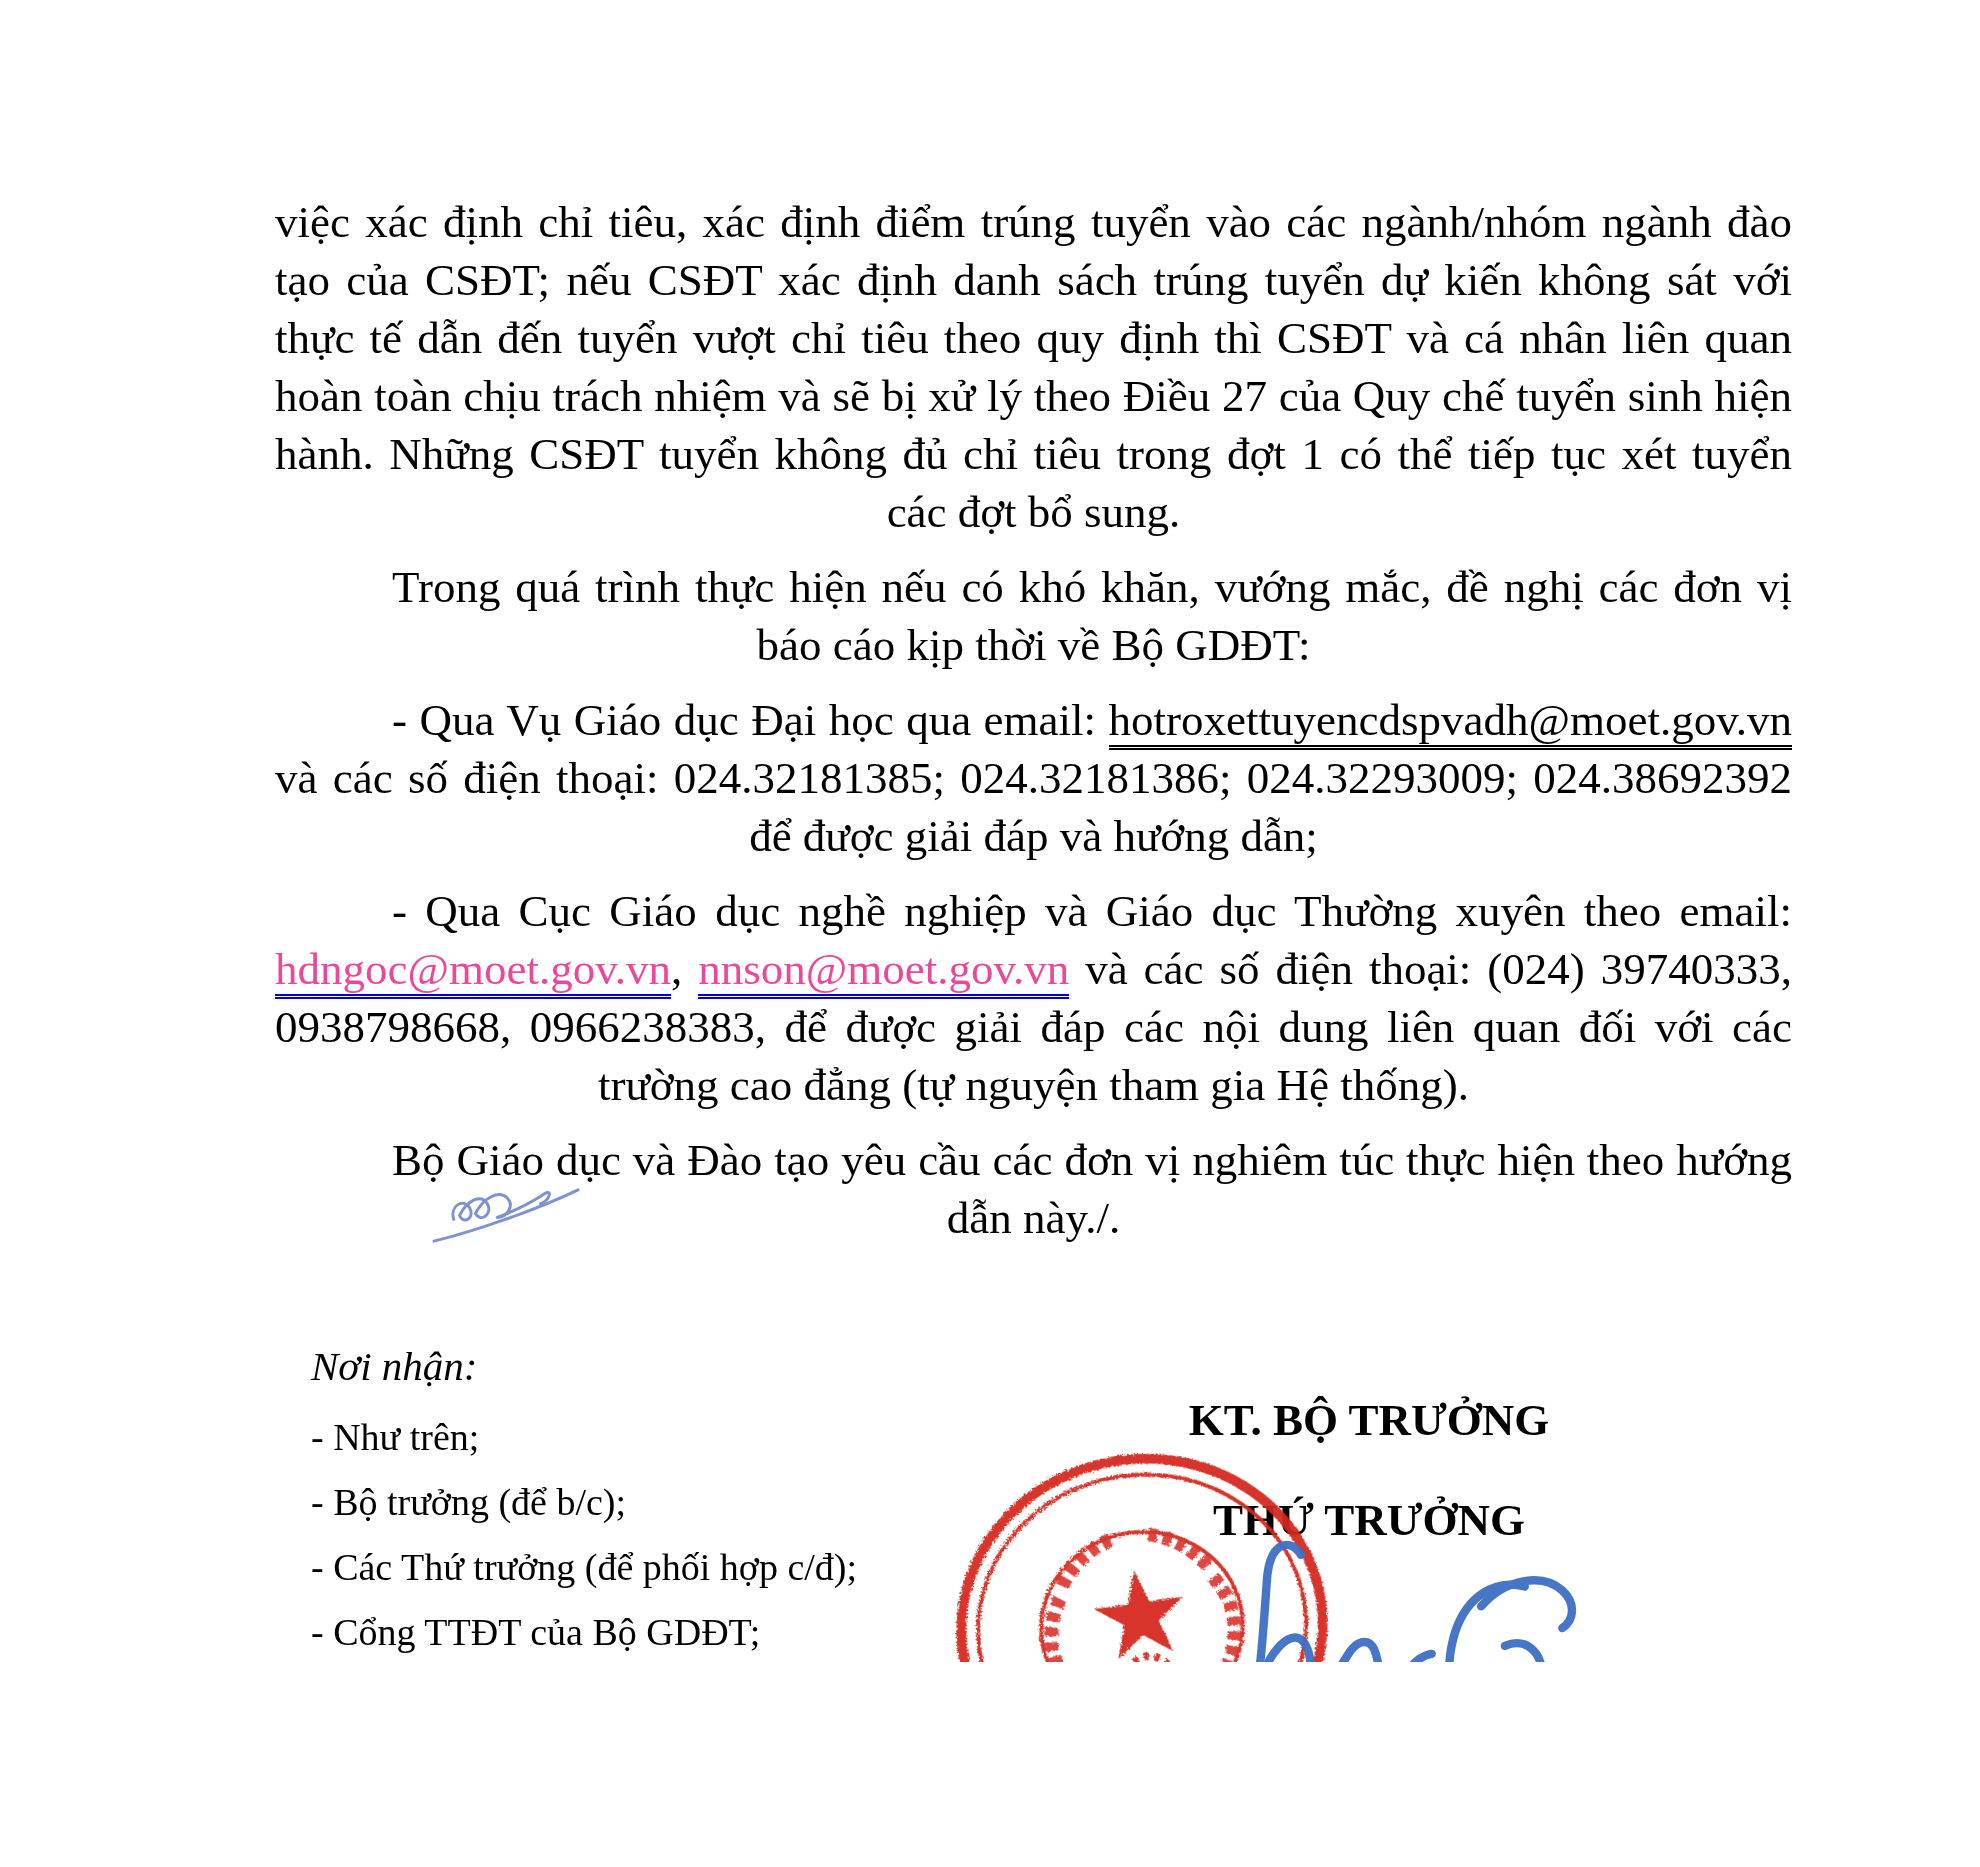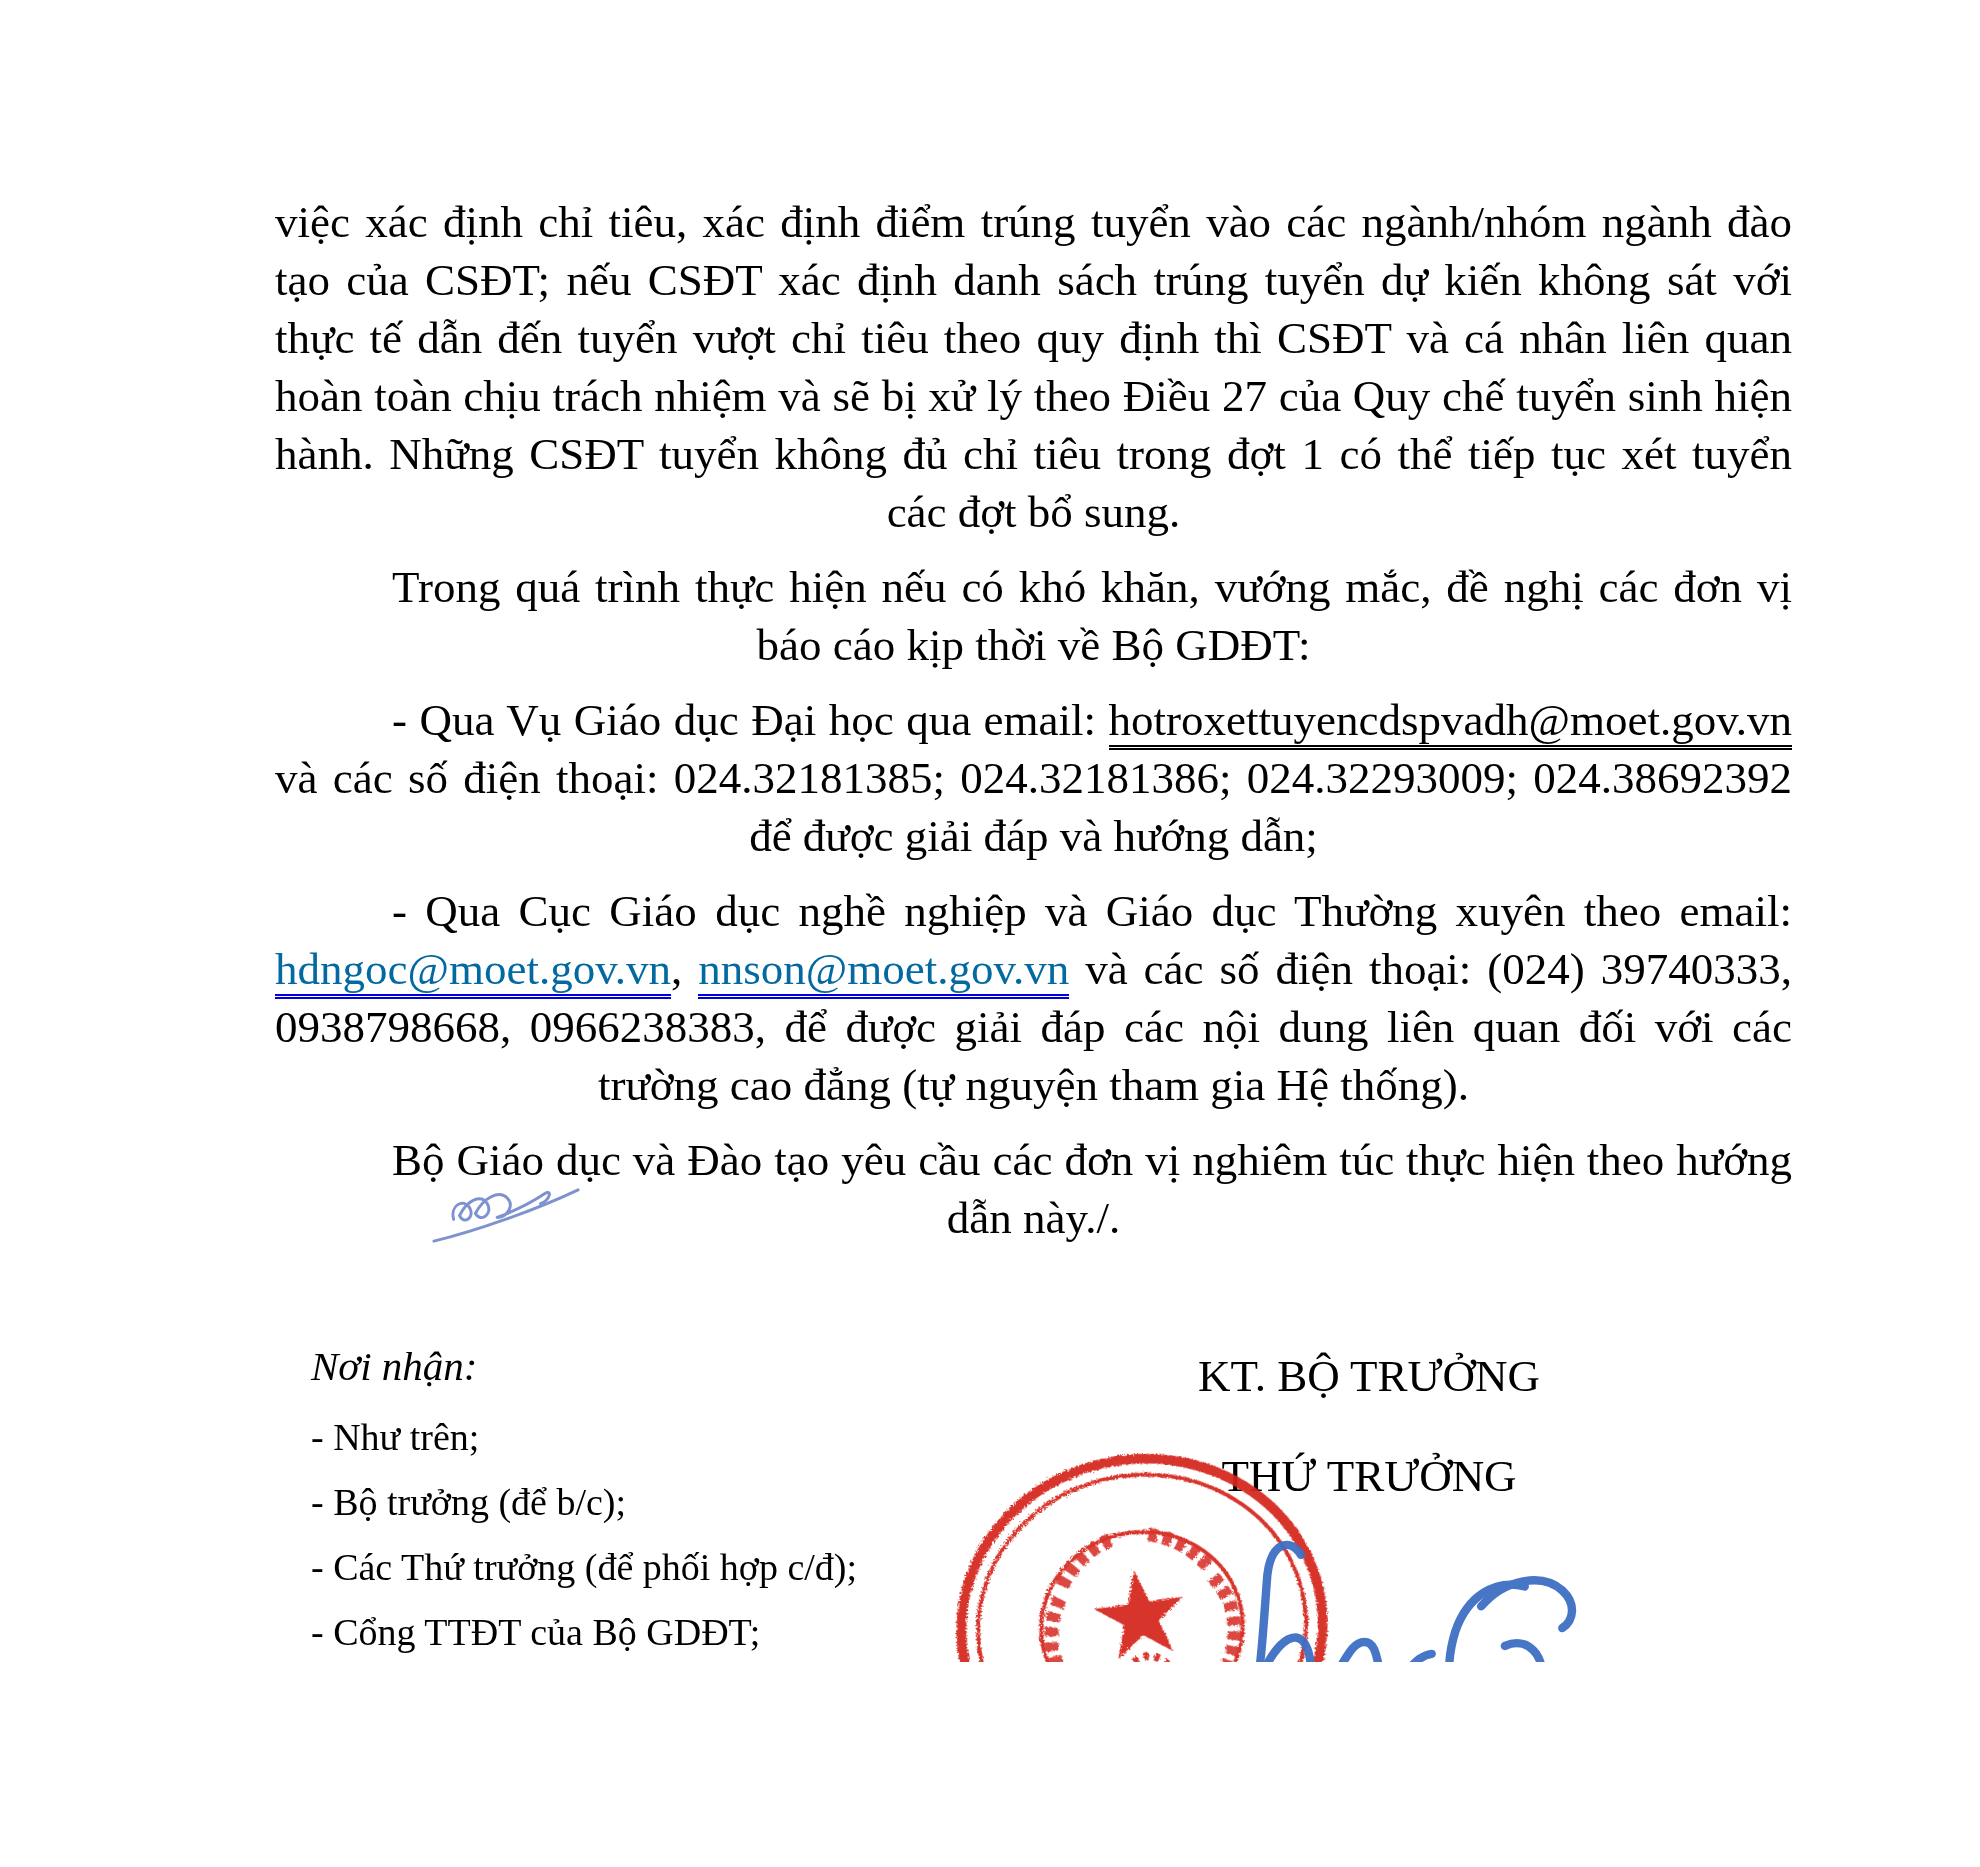--- a/index.html
+++ b/index.html
@@ -6,29 +6,29 @@
   .page{position:relative;width:1980px;height:1662px;background:#ffffff;overflow:hidden;
         font-family:"Liberation Serif","DejaVu Serif",serif;color:#000;}
   
   .body-text{position:absolute;left:275px;top:193px;width:1517px;font-size:45px;line-height:58px;}
   .para{margin:0 0 17px 0;}
   .line{white-space:nowrap;}
   .jline{text-align:justify;text-align-last:justify;}
   .lline{text-align:center;}
   .indent{text-indent:117px;}
   .ublack{border-bottom:5px double #000;}
-  .ublue{color:#0369a1;border-bottom:5px double #0000dd;cursor:pointer;margin-top:19px;}
+  .ublue{color:#ec4899;border-bottom:5px double #0000dd;cursor:pointer;margin-top:19px;}
   
   .recipients{position:absolute;left:311px;top:1342px;font-size:38px;line-height:65px;white-space:nowrap;}
   .recipients .label{font-weight:normal;font-style:italic;font-size:41px;line-height:1.2;margin-bottom:14px;}
   .recipients .item{}
   .recipients .item.last{margin-top:26px;}
   
-  .sign-head{position:absolute;left:1069px;top:1352px;width:600px;text-align:center;
-             font-weight:normal;font-size:45px;line-height:1.1;}
+  .sign-head{position:absolute;left:1069px;top:1396px;width:600px;text-align:center;
+             font-weight:bold;font-size:45px;line-height:1.1;}
   .sign-head .l2{margin-top:50px;}
   .sign-name{position:absolute;left:1069px;top:1778px;width:600px;text-align:center;
              font-weight:bold;font-size:54px;}
   .seal{position:absolute;left:950px;top:1449px;width:388px;height:362px;}
   .autograph{position:absolute;left:1206px;top:1525px;width:388px;height:228px;}
   .flourish{position:absolute;left:426px;top:1174px;width:160px;height:81px;}
 </style>
 </head>
 <body>
 

